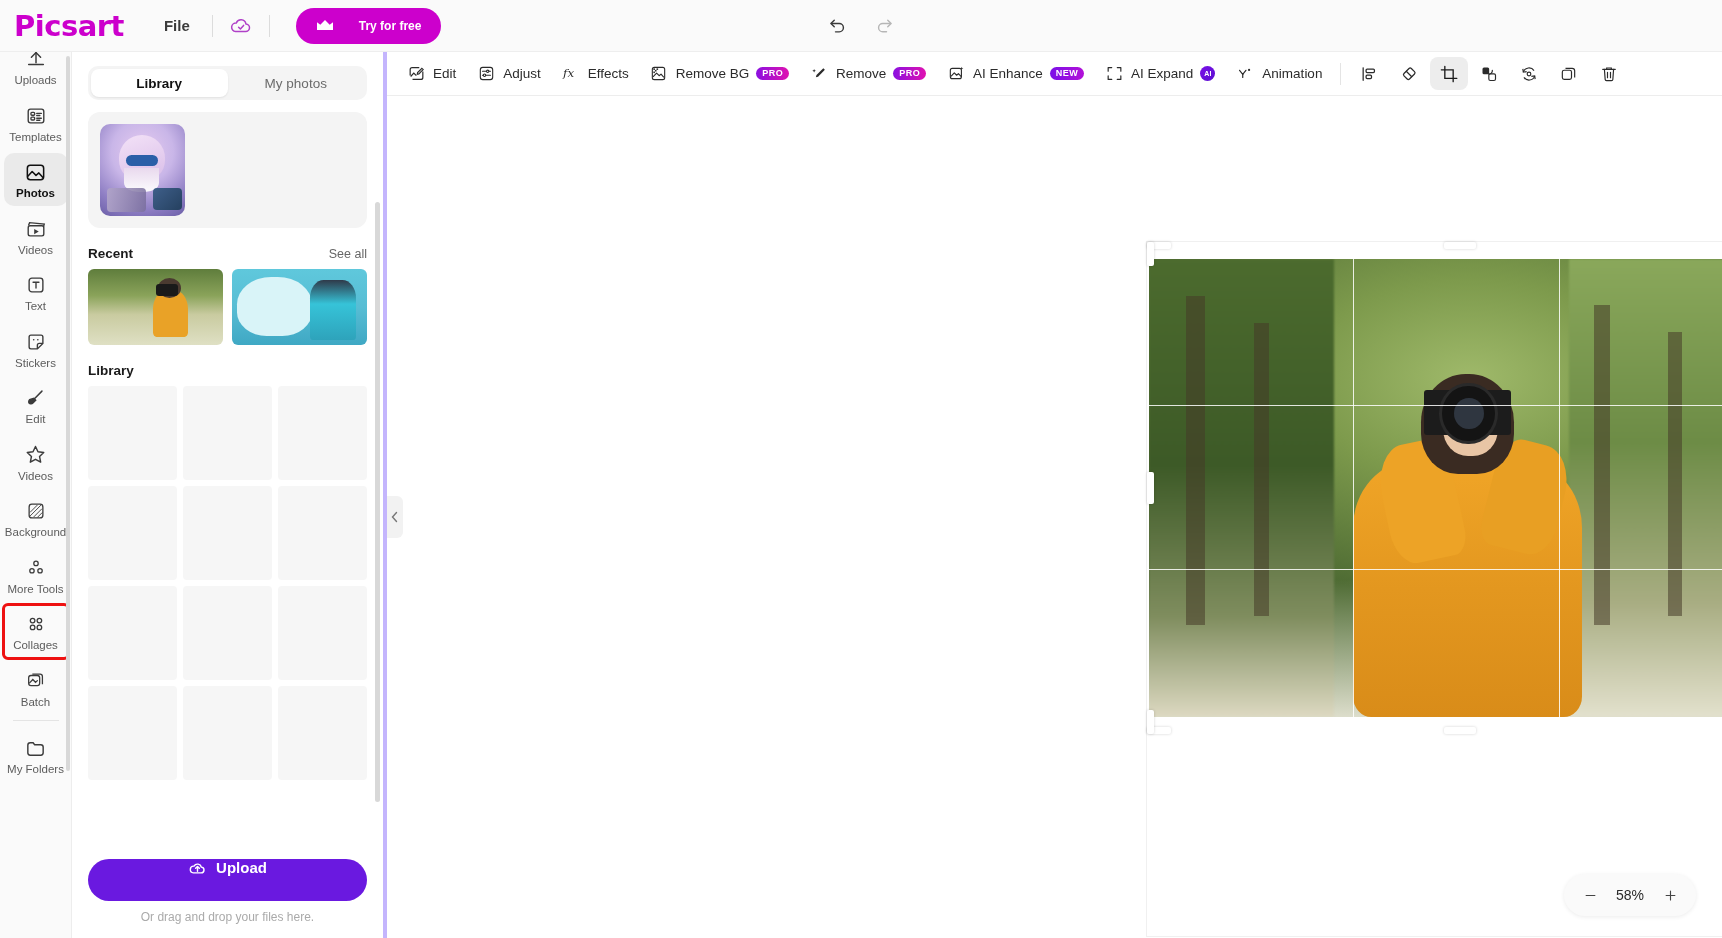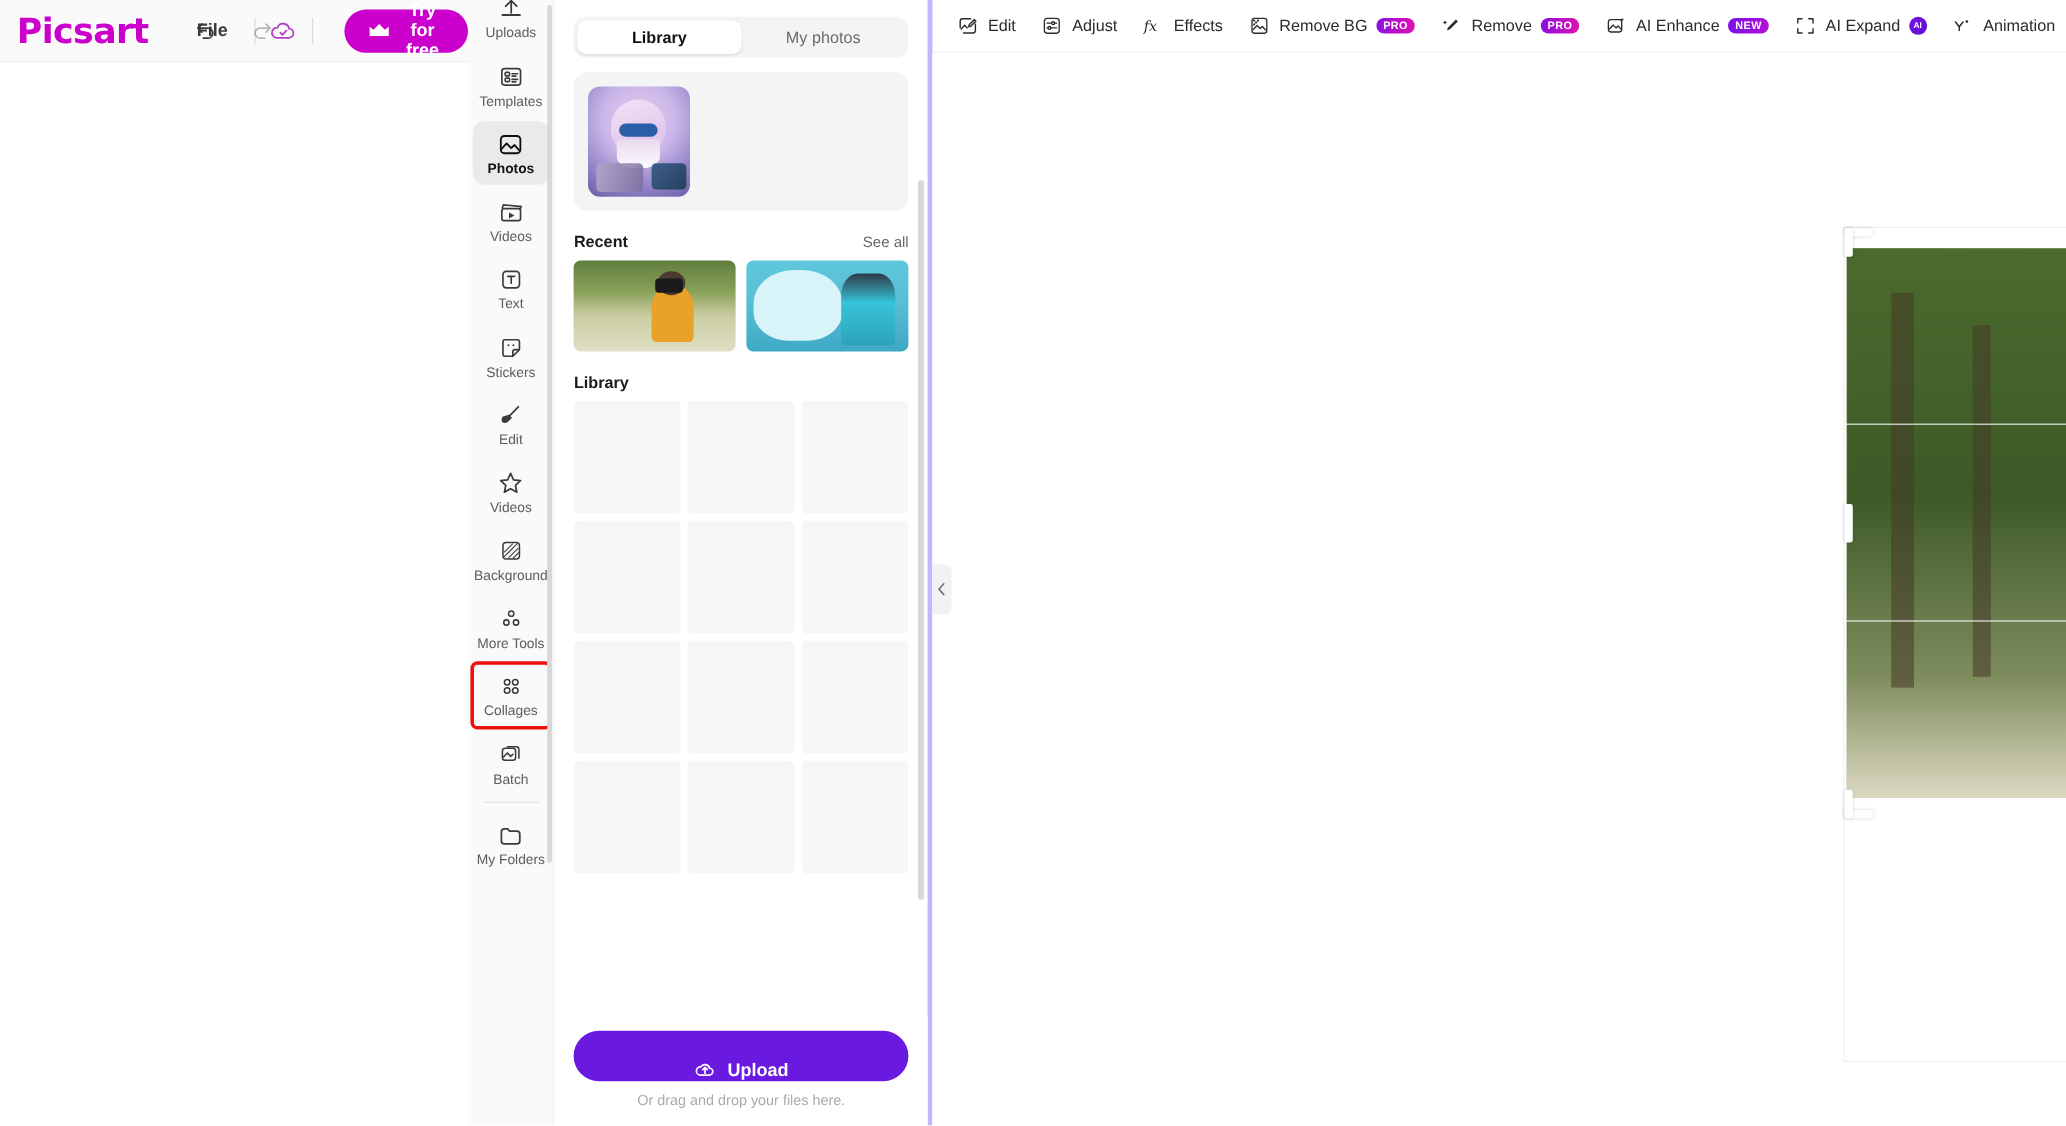--- a/index.html
+++ b/index.html
@@ -2,42 +2,42 @@
 <html><head>
 <meta charset="utf-8">
 <style>
   * { box-sizing: border-box; margin: 0; padding: 0; }
   html, body {
     width: 1722px; height: 938px;
     font-family: "Liberation Sans", sans-serif;
     background: #ffffff;
     overflow: hidden;
   }
-  .app { position: relative; width: 1722px; height: 938px; display: flex; flex-direction: row; }
+  .app { position: relative; width: 1722px; height: 938px; display: flex; flex-direction: column; }
 
   
   .header {
     height: 52px; min-height: 52px; background: #fafafa;
     display: flex; align-items: center; position: relative;
     border-bottom: 1px solid #eeeeee;
   }
   .logo {
     margin-left: 14px; font-size: 29px; font-weight: 700; letter-spacing: -0.5px;
     color: #cc00cc; font-family: "DejaVu Sans", sans-serif;
   }
   .file-menu {
     margin-left: 30px; font-size: 15px; color: #3b3b3b; font-weight: 600;
     padding: 6px 10px; border-radius: 6px; cursor: pointer;
   }
   .hdr-divider { width: 1px; height: 22px; background: #dcdcdc; margin: 0 12px; }
   .cloud-btn { width: 32px; height: 32px; display: flex; align-items: center; justify-content: center; cursor: pointer; border-radius: 6px; }
   .try-free {
     margin-left: 14px; height: 36px; border-radius: 20px;
-    background: #cc00cc; color: #fff; font-size: 15px; font-weight: 700;
-    display: flex; align-items: center; gap: 9px; padding: 0 20px; border: none; cursor: pointer;
+    background: #cc00cc; color: #fff; font-size: 12px; font-weight: 700;
+    display: flex; align-items: center; gap: 25px; padding: 0 20px; border: none; cursor: pointer;
   }
   .undo-redo {
     position: absolute; left: 50%; transform: translateX(-50%);
     display: flex; gap: 16px; align-items: center;
   }
   .ur-btn { width: 30px; height: 30px; display:flex; align-items:center; justify-content:center; cursor: pointer; border-radius: 6px; }
   .ur-btn.disabled { opacity: 0.35; }
 
   
   .body-row { flex: 1; display: flex; min-height: 0; }
@@ -155,21 +155,21 @@
   }
   .lib-cell { height: 94px; background: #f6f6f6; border-radius: 4px; cursor: pointer; }
   .panel-scrollbar {
     position: absolute; right: 3px; top: 150px; width: 5px; height: 600px;
     background: #d8d8d8; border-radius: 3px;
   }
   .panel-footer { padding: 12px 16px 14px 16px; background: #fff; }
   .upload-btn {
     width: 100%; height: 42px; border-radius: 22px; background: #6a19e0; color: #fff;
     border: none; font-size: 15px; font-weight: 700; cursor: pointer;
-    display: flex; align-items: flex-end; justify-content: center; gap: 9px;
+    display: flex; align-items: flex-start; justify-content: center; gap: 9px;
     font-family: "Liberation Sans", sans-serif;
   }
   .drag-hint { margin-top: 9px; text-align: center; font-size: 12px; color: #aaaaaa; }
 
   
   .canvas-wrap { flex: 1; display: flex; flex-direction: column; min-width: 0; background: #ffffff; }
   .toolbar {
     height: 44px; min-height: 44px; display: flex; align-items: center;
     gap: 2px; padding: 0 10px; border-bottom: 1px solid #ededed; background: #ffffff;
   }

